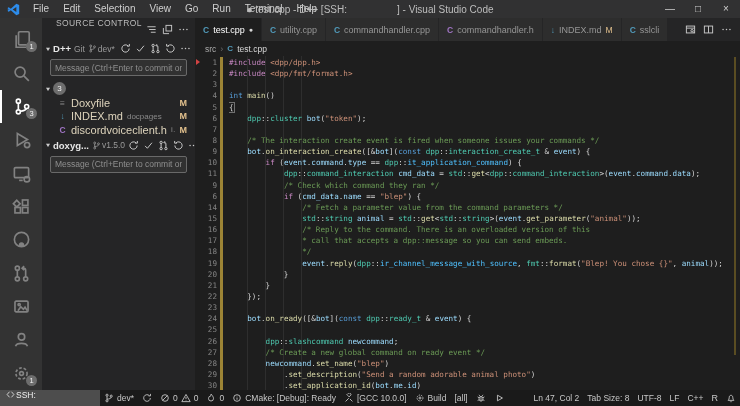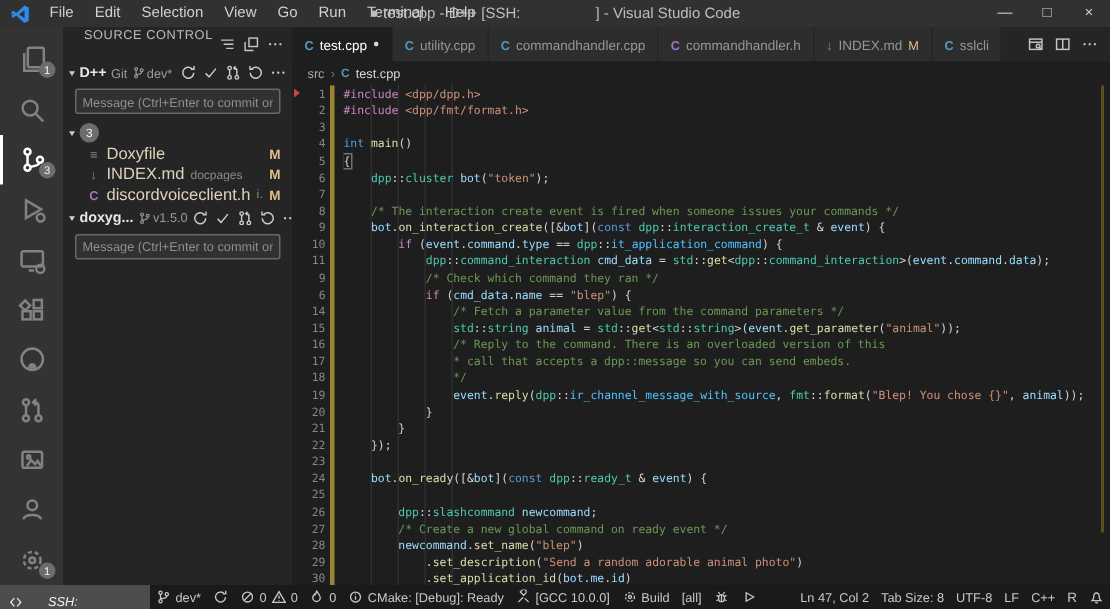--- a/index.html
+++ b/index.html
@@ -85,21 +85,21 @@
   .tok-v{color:#9CDCFE} .tok-e{color:#4FC1FF} .tok-s{color:#CE9178} .tok-m{color:#6A9955} .tok-p{color:#D4D4D4}
   .tok-b{color:#D4D4D4; outline:1px solid #707070;}
   .err-mark { position:absolute; left:1px; top:3px; width:0; height:0;
     border-left:4px solid #d14343; border-top:3px solid transparent; border-bottom:3px solid transparent; }
   .ruler { width:7px; flex-shrink:0; background:#1e1e1e; position:relative; }
   .ruler::before { content:""; position:absolute; left:1px; top:1px; bottom:35px; width:2px; background:#5a4d22; }
   
   .statusbar { height:16px; background:#1a1a1a; display:flex; align-items:center; font-size:8.5px; color:#c8c8c8; flex-shrink:0; overflow:hidden; }
   .sb-item { display:flex; align-items:center; gap:3px; padding:0 4px; white-space:nowrap; }
   .sb-item .ic svg { width:10px; height:10px; }
-  .remote-seg { background:#4d4d4d; color:#f0f0f0; height:100%; display:flex; align-items:flex-end; gap:17px; padding:0 6px; width:100px; flex-shrink:0;font-style:italic; }
+  .remote-seg { background:#4d4d4d; color:#f0f0f0; height:100%; display:flex; align-items:flex-start; gap:1px; padding:0 6px; width:100px; flex-shrink:0; }
   .remote-seg .ic svg { width:9px; height:9px; }
   .sb-right { margin-left:auto; display:flex; align-items:center; }
   .sb-r-icon { font-size:9px; padding:0 4px; }
 </style>
 </head>
 <body>
 
 <div class="window">
 
   <div class="titlebar">

